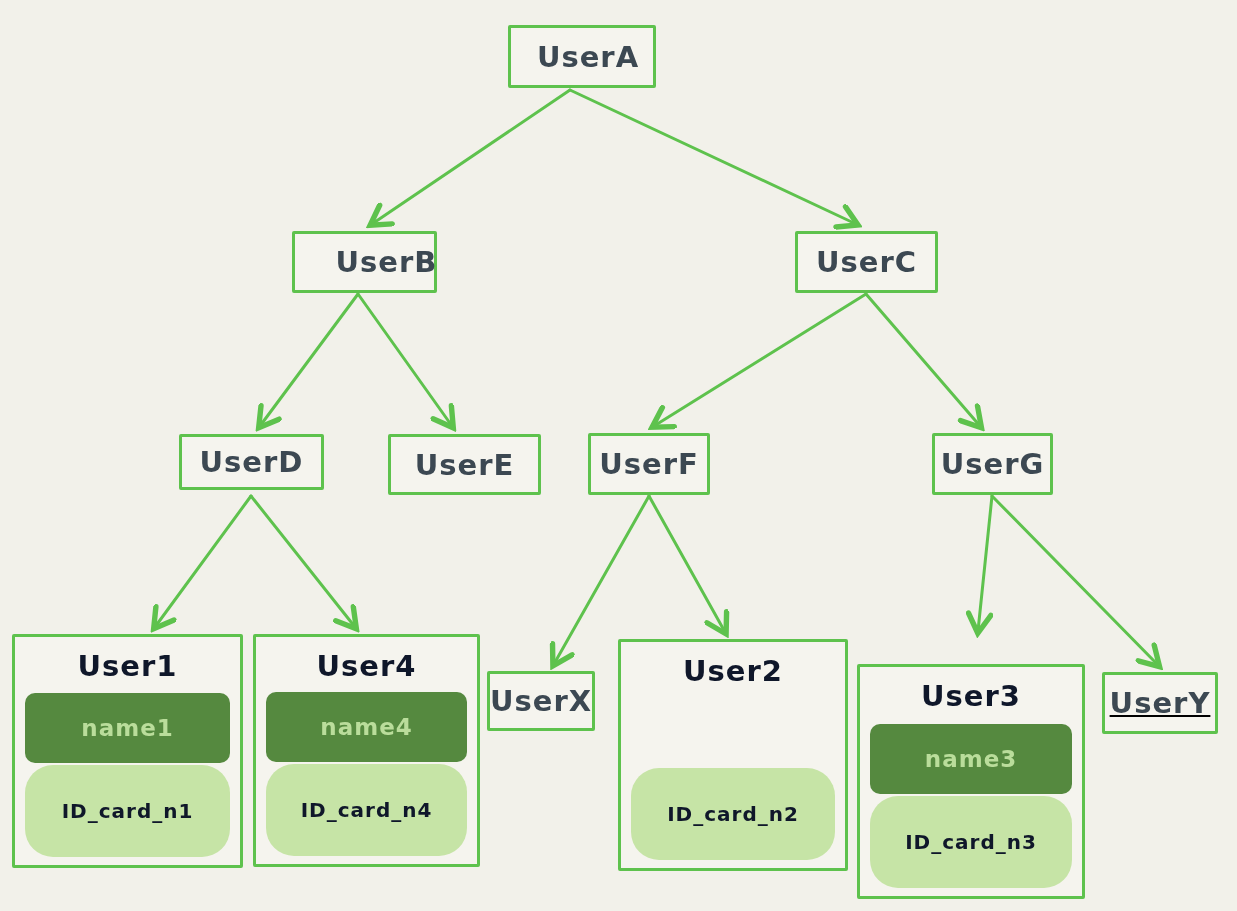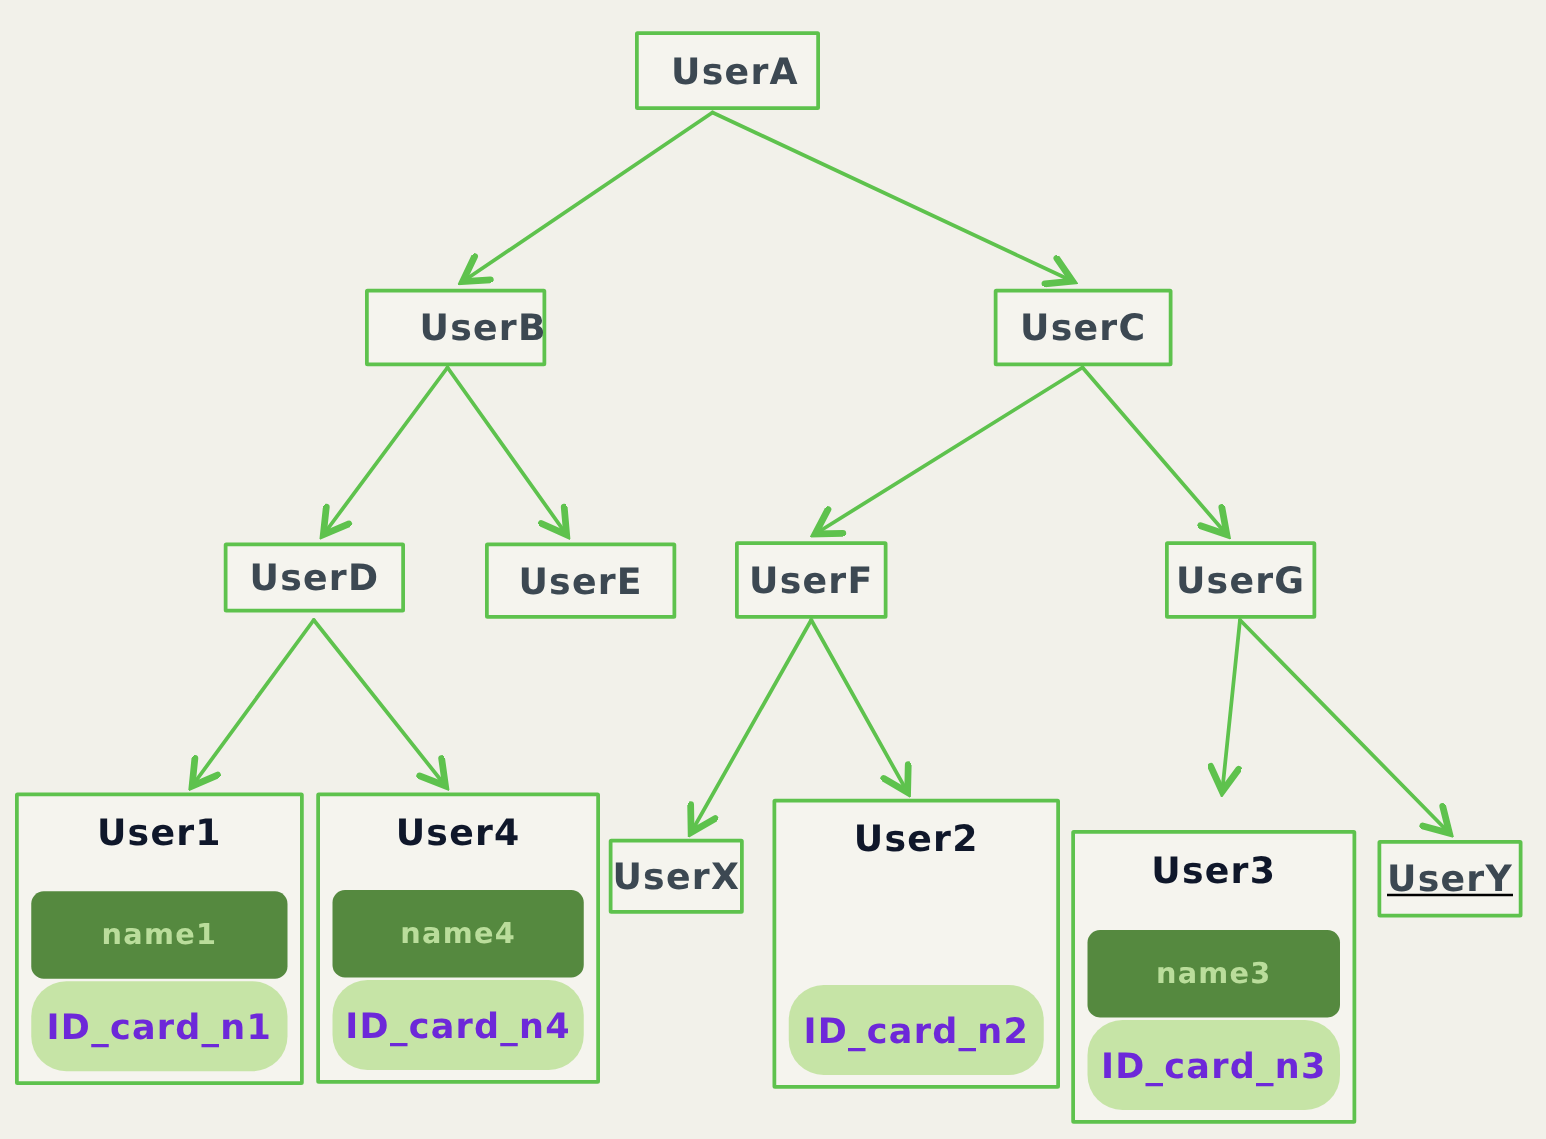--- a/index.html
+++ b/index.html
@@ -79,25 +79,25 @@
     white-space: nowrap;
   }
   .pill-dark {
     height: 70px;
     border-radius: 10px;
     background: #55893f;
     color: #badd9b;
     font-size: 23px;
   }
   .pill-light {
-    height: 72px;
+    height: 92px;
     border-radius: 28px;
     background: #c6e4a6;
-    color: #6d28d9;
-    font-size: 28px;
+    color: #0f172a;
+    font-size: 20px;
   }
 </style>
 </head>
 <body>
 
 <div class="canvas">
 
   <svg class="edges-layer" viewBox="0 0 1237 911" xmlns="http://www.w3.org/2000/svg">
     <defs>
       <marker id="arrow" viewBox="0 0 12 12" refX="9" refY="6" markerWidth="9" markerHeight="9" orient="auto">

